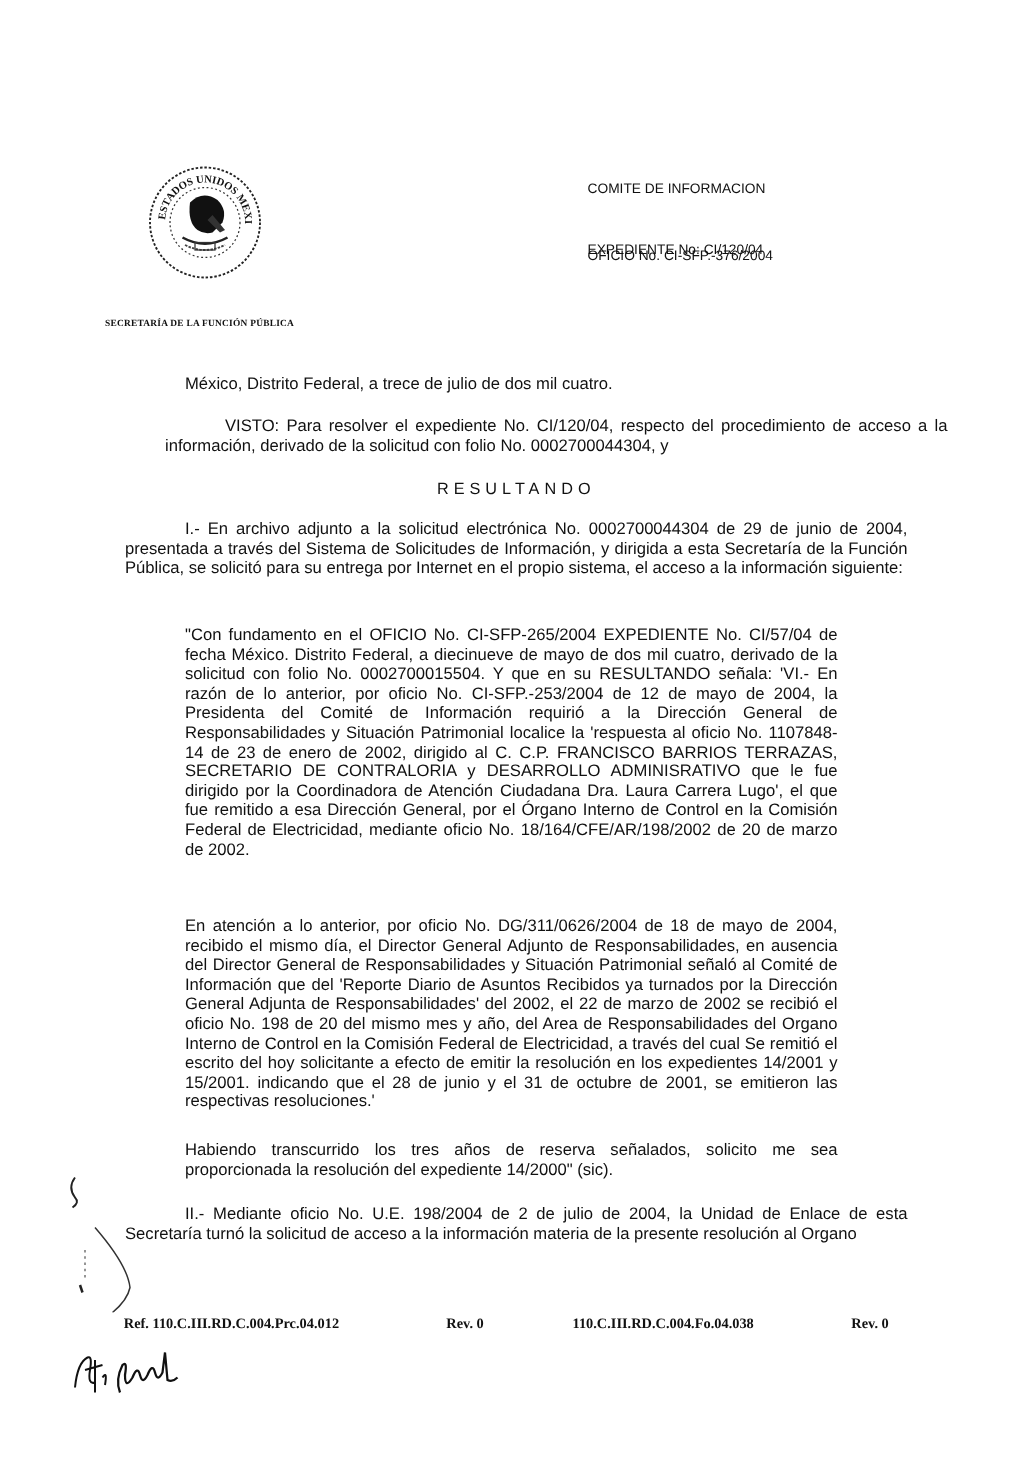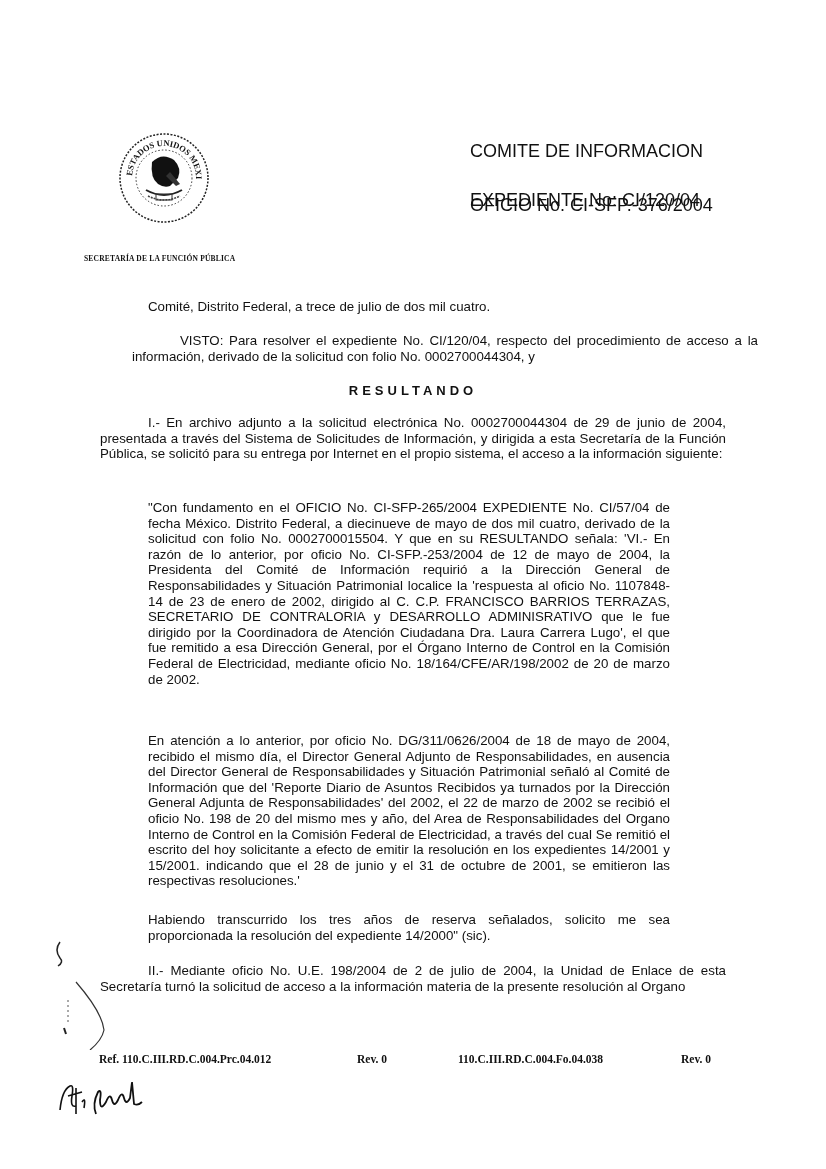--- a/index.html
+++ b/index.html
@@ -2,24 +2,24 @@
 <html><head>
 <meta charset="utf-8">
 <style>
   html, body { margin: 0; padding: 0; background: #ffffff; }
   body { width: 826px; height: 1169px; position: relative; overflow: hidden;
          font-family: "Liberation Sans", sans-serif; color: #111; }
   .abs { position: absolute; }
   .seal { left: 118px; top: 132px; width: 92px; height: 92px; }
   .agency { left: 84px; top: 254px; font-family: "Liberation Serif", serif; font-size: 7.5px;
             letter-spacing: 0.2px; font-weight: bold; }
-  .hdr { left: 470px; font-size: 18px; line-height: 15px; }
+  .hdr { left: 470px; font-size: 11px; line-height: 15px; }
   .body-text { font-size: 13.3px; line-height: 15.6px; text-align: justify; }
   .indent { text-indent: 48px; }
-  .center-title { left: 0; width: 826px; text-align: center; top: 383px; font-weight: bold;
+  .center-title { left: 0; width: 826px; text-align: center; top: 383px; font-weight: normal;
                   font-size: 13px; letter-spacing: 4px; }
   .quote { left: 148px; width: 522px; font-size: 13.3px; line-height: 15.6px; text-align: justify; }
   .footer { top: 1053px; font-family: "Liberation Serif", serif; font-weight: bold; font-size: 11.5px; text-align: center; }
   .para-main { left: 100px; width: 626px; }
   svg { display: block; }
 </style>
 </head>
 <body>
 
 <div class="abs seal">
@@ -38,21 +38,21 @@
     <path d="M30 64 q16 8 32 0" fill="none" stroke="#444" stroke-width="1.5" stroke-dasharray="2 1"></path>
     <rect x="38" y="62" width="16" height="6" fill="none" stroke="#333" stroke-width="1"></rect>
   </svg>
 </div>
 <div class="abs agency">SECRETARÍA DE LA FUNCIÓN PÚBLICA</div>
 
 <div class="abs hdr" style="top:144px;">COMITE DE INFORMACION</div>
 <div class="abs hdr" style="top:178px;margin-top:20px;">OFICIO No. CI-SFP.-376/2004</div>
 <div class="abs hdr" style="top:193px;">EXPEDIENTE No: CI/120/04</div>
 
-<div class="abs body-text" style="left:148px; top:299px; width:560px;">Comité, Distrito Federal, a trece de julio de dos mil cuatro.</div>
+<div class="abs body-text" style="left:148px; top:299px; width:560px;">México, Distrito Federal, a trece de julio de dos mil cuatro.</div>
 
 <div class="abs body-text indent para-main" style="top:333px;margin-left:32px;">VISTO: Para resolver el expediente No. CI/120/04, respecto del procedimiento de acceso a la información, derivado de la solicitud con folio No. 0002700044304, y</div>
 
 <div class="abs center-title">RESULTANDO</div>
 
 <div class="abs body-text indent para-main" style="top:415px;">I.- En archivo adjunto a la solicitud electrónica No. 0002700044304 de 29 de junio de 2004, presentada a través del Sistema de Solicitudes de Información, y dirigida a esta Secretaría de la Función Pública, se solicitó para su entrega por Internet en el propio sistema, el acceso a la información siguiente:</div>
 
 <div class="abs quote" style="top:500px;">"Con fundamento en el OFICIO No. CI-SFP-265/2004 EXPEDIENTE No. CI/57/04 de fecha México. Distrito Federal, a diecinueve de mayo de dos mil cuatro, derivado de la solicitud con folio No. 0002700015504. Y que en su RESULTANDO señala: 'VI.- En razón de lo anterior, por oficio No. CI-SFP.-253/2004 de 12 de mayo de 2004, la Presidenta del Comité de Información requirió a la Dirección General de Responsabilidades y Situación Patrimonial localice la 'respuesta al oficio No. 1107848-14 de 23 de enero de 2002, dirigido al C. C.P. FRANCISCO BARRIOS TERRAZAS, SECRETARIO DE CONTRALORIA y DESARROLLO ADMINISRATIVO que le fue dirigido por la Coordinadora de Atención Ciudadana Dra. Laura Carrera Lugo', el que fue remitido a esa Dirección General, por el Órgano Interno de Control en la Comisión Federal de Electricidad, mediante oficio No. 18/164/CFE/AR/198/2002 de 20 de marzo de 2002.</div>
 
 <div class="abs quote" style="top:733px;">En atención a lo anterior, por oficio No. DG/311/0626/2004 de 18 de mayo de 2004, recibido el mismo día, el Director General Adjunto de Responsabilidades, en ausencia del Director General de Responsabilidades y Situación Patrimonial señaló al Comité de Información que del 'Reporte Diario de Asuntos Recibidos ya turnados por la Dirección General Adjunta de Responsabilidades' del 2002, el 22 de marzo de 2002 se recibió el oficio No. 198 de 20 del mismo mes y año, del Area de Responsabilidades del Organo Interno de Control en la Comisión Federal de Electricidad, a través del cual Se remitió el escrito del hoy solicitante a efecto de emitir la resolución en los expedientes 14/2001 y 15/2001. indicando que el 28 de junio y el 31 de octubre de 2001, se emitieron las respectivas resoluciones.'</div>

